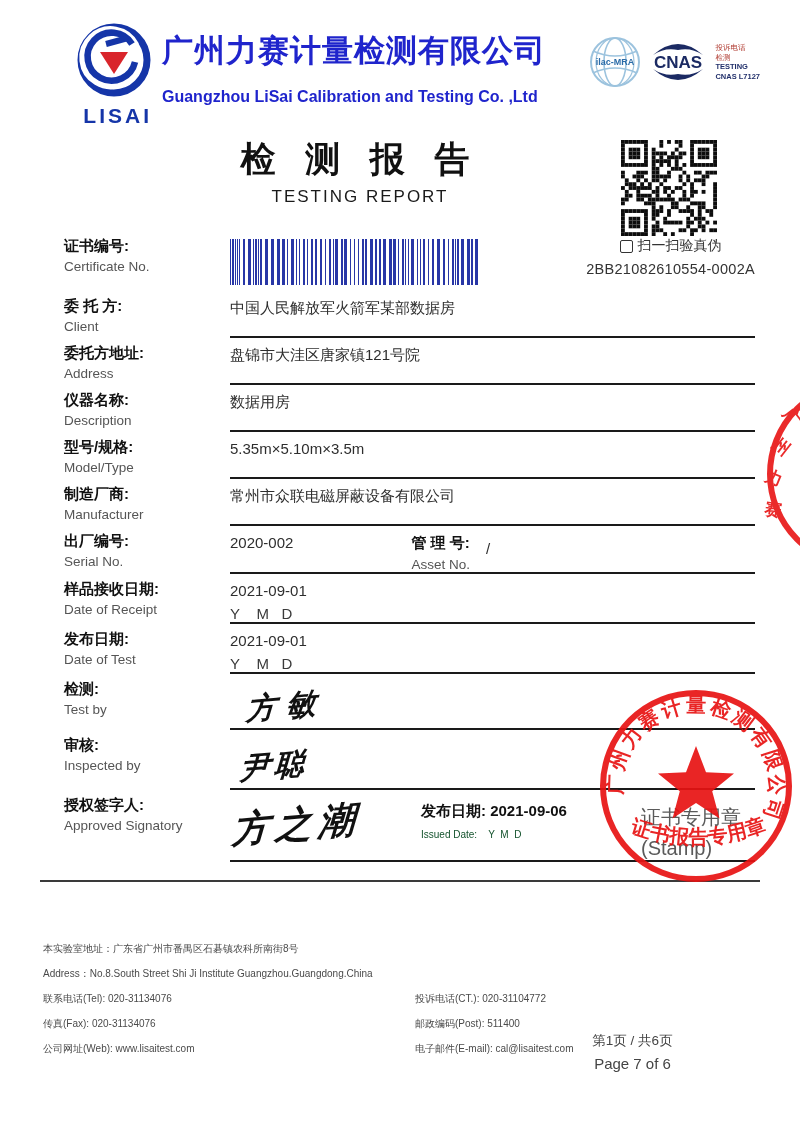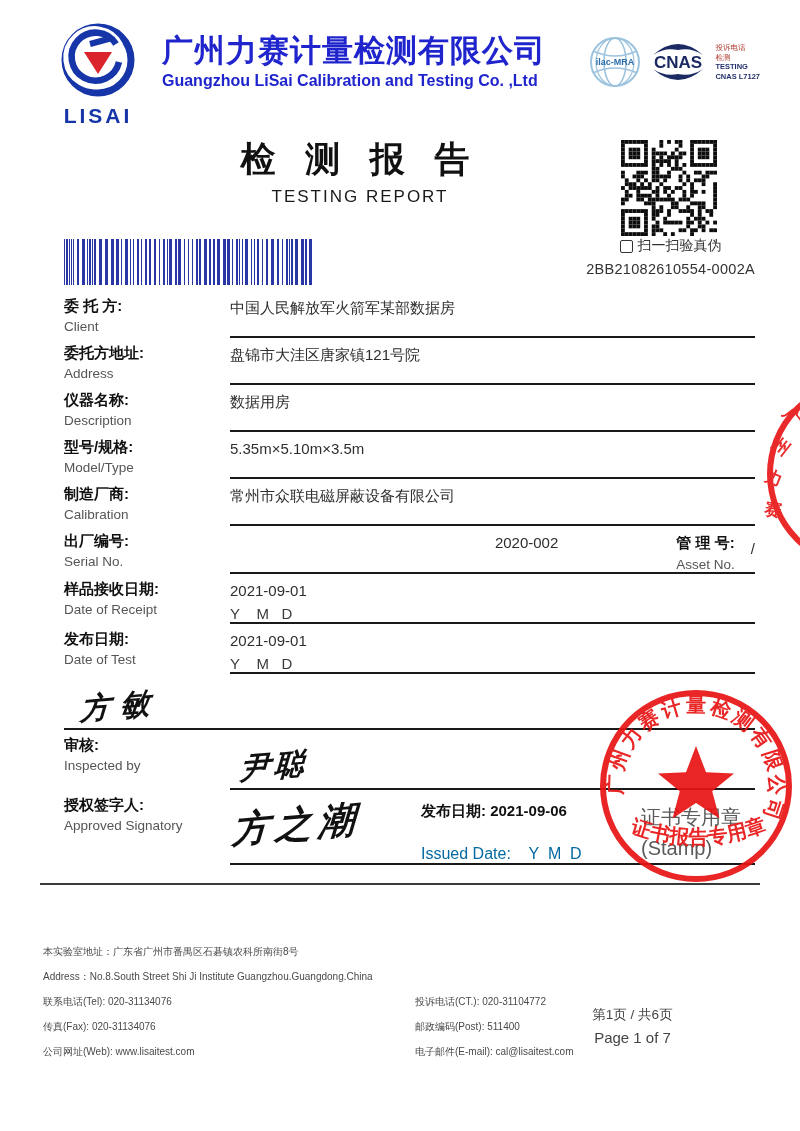--- a/index.html
+++ b/index.html
@@ -1,24 +1,24 @@
 <!DOCTYPE html>
 <html><head>
 <meta charset="utf-8">
 <style>
   html,body{margin:0;padding:0;background:#fff;}
   .page{position:relative;width:800px;height:1131px;background:#fff;overflow:hidden;
         font-family:"Liberation Sans",sans-serif;color:#222;}
   
   .header{display:flex;align-items:flex-start;padding:22px 40px 0 44px;}
-  .logo-block{width:108px;text-align:center;}
+  .logo-block{width:108px;text-align:right;}
   .logo-text{color:#1535a8;font-weight:bold;font-size:21px;letter-spacing:3px;margin-top:2px;}
   .company{flex:1;padding-left:10px;padding-top:8px;}
   .company-cn{color:#1f24cc;font-size:31px;font-weight:bold;letter-spacing:1px;white-space:nowrap;}
-  .company-en{color:#1f24cc;font-size:16px;font-weight:bold;margin-top:0;white-space:nowrap;}
+  .company-en{color:#1f24cc;font-size:16px;font-weight:bold;margin-top:16px;white-space:nowrap;}
   .accred{display:flex;align-items:center;gap:6px;margin-top:14px;}
   .accred-lines{font-size:7.5px;line-height:9.5px;}
   .accred-lines .cnl{color:#b03a30;}
   .accred-lines .enl{color:#22306b;font-weight:bold;}
   
   .title-wrap{text-align:center;margin-top:8px;width:720px;}
   .title-cn{font-size:35px;font-weight:bold;color:#111;letter-spacing:10px;}
   .title-en{font-size:17px;color:#1a1a1a;letter-spacing:2px;margin-top:4px;}
   .qr{position:absolute;top:140px;left:621px;width:96px;height:96px;}
   
@@ -32,43 +32,43 @@
   .scan-box{display:inline-block;width:11px;height:11px;border:1.6px solid #333;border-radius:2px;}
   .cert-no{font-size:14.5px;color:#333;margin-top:6px;letter-spacing:.3px;}
   
   .rows{margin:6px 45px 0 64px;}
   .row{display:flex;min-height:47px;}
   .labels{width:166px;padding-top:6px;}
   .value{flex:1;border-bottom:2px solid #1a1a1a;padding-top:8px;font-size:15px;color:#2e2e2e;}
   .pre{white-space:pre;}
   .ymd{margin-top:6px;color:#3a3a3a;}
   .val-en{margin-top:6px;color:#3a3a3a;}
-  .serial-flex{display:flex;justify-content:flex-end;}
+  .serial-flex{display:flex;}
   .asset{margin-left:118px;display:flex;gap:16px;}
   .row-sig{min-height:56px;}
   .sig{font-family:"DejaVu Serif",serif;font-style:italic;font-weight:bold;color:#111;
        display:inline-block;transform:rotate(-5deg) skewX(-8deg);}
   .sig-1{font-size:30px;margin:4px 0 0 16px;letter-spacing:10px;}
   .sig-2{font-size:30px;margin:8px 0 0 10px;letter-spacing:4px;}
   .sig-3{font-size:37px;margin:2px 0 0 2px;letter-spacing:6px;}
   .approved-flex{display:flex;align-items:flex-start;}
   .issued{margin-left:60px;padding-top:4px;}
   .issued-cn{font-size:15px;font-weight:bold;color:#111;}
-  .issued-en{font-size:16px;color:#0369a1;margin-top:24px;}
+  .issued-en{font-size:10px;color:#14532d;margin-top:8px;}
   .stamp-caption{margin-left:auto;text-align:left;color:#5a5a5a;font-size:20px;padding:6px 14px 0 0;}
   .stamp-caption div+div{margin-top:6px;}
   
   .stamp-main{position:absolute;top:686px;left:596px;width:200px;height:200px;opacity:.92;}
   .stamp-edge{position:absolute;top:362px;left:752px;width:48px;height:230px;opacity:.9;}
   
   .footer-line{margin:18px 40px 0;border-top:2px solid #3a3a3a;}
   .footer{padding:12px 43px 0;font-size:10px;color:#4a4a4a;margin-top:37px;}
   .footer .frow{margin-top:11px;display:flex;}
   .footer .fleft{width:372px;}
-  .pagenum{position:absolute;top:1006px;left:545px;width:175px;text-align:center;color:#444;}
+  .pagenum{position:absolute;top:1032px;left:545px;width:175px;text-align:center;color:#444;}
   .pagenum .cnp{font-size:13.5px;}
   .pagenum .enp{font-size:15px;margin-top:5px;}
 </style>
 </head>
 <body>
 
 <div class="page">
 
   <div class="header">
     <div class="logo-block">
@@ -414,20 +414,24 @@
       <rect x="0" y="96" width="4" height="4" fill="#0d0d0d"></rect>
       <rect x="4" y="96" width="4" height="4" fill="#0d0d0d"></rect>
       <rect x="8" y="96" width="4" height="4" fill="#0d0d0d"></rect>
       <rect x="12" y="96" width="4" height="4" fill="#0d0d0d"></rect>
       <rect x="16" y="96" width="4" height="4" fill="#0d0d0d"></rect>
       <rect x="20" y="96" width="4" height="4" fill="#0d0d0d"></rect>
       <rect x="24" y="96" width="4" height="4" fill="#0d0d0d"></rect>
     </svg>
 
   <div class="cert-row">
+    <div class="cert-labels">
+      <div class="lab-cn">证书编号:</div>
+      <div class="lab-en">Certificate No.</div>
+    </div>
     <svg class="barcode" id="barcode" viewBox="0 0 252 46" preserveAspectRatio="none">
         <rect x="0" y="0" width="1" height="46" fill="#2836a6"></rect>
         <rect x="2" y="0" width="2" height="46" fill="#2836a6"></rect>
         <rect x="5" y="0" width="1" height="46" fill="#2836a6"></rect>
         <rect x="7" y="0" width="1" height="46" fill="#2836a6"></rect>
         <rect x="9" y="0" width="1" height="46" fill="#2836a6"></rect>
         <rect x="13" y="0" width="2" height="46" fill="#2836a6"></rect>
         <rect x="18" y="0" width="3" height="46" fill="#2836a6"></rect>
         <rect x="23" y="0" width="1" height="46" fill="#2836a6"></rect>
         <rect x="25" y="0" width="2" height="46" fill="#2836a6"></rect>
@@ -523,21 +527,21 @@
       <div class="labels">
           <div class="lab-cn">型号/规格:</div>
         <div class="lab-en">Model/Type</div>
         </div>
       <div class="value">5.35m×5.10m×3.5m</div>
     </div>
 
     <div class="row">
       <div class="labels">
           <div class="lab-cn">制造厂商:</div>
-        <div class="lab-en">Calibration</div>
+        <div class="lab-en">Manufacturer</div>
         </div>
       <div class="value">常州市众联电磁屏蔽设备有限公司</div>
     </div>
 
     <div class="row">
       <div class="labels">
           <div class="lab-cn">出厂编号:</div>
         <div class="lab-en">Serial No.</div>
         </div>
       <div class="value serial-flex">
@@ -569,20 +573,24 @@
           <div class="lab-cn">发布日期:</div>
         <div class="lab-en">Date of Test</div>
         </div>
       <div class="value">
         <div>2021-09-01</div>
         <div class="ymd pre">Y    M   D</div>
       </div>
     </div>
 
     <div class="row row-sig">
+      <div class="labels">
+          <div class="lab-cn">检测:</div>
+        <div class="lab-en">Test by</div>
+        </div>
       <div class="value">
         <span class="sig sig-1">方敏</span>
       </div>
     </div>
 
     <div class="row row-sig" style="min-height:60px">
       <div class="labels">
           <div class="lab-cn">审核:</div>
         <div class="lab-en">Inspected by</div>
         </div>
@@ -651,16 +659,16 @@
       <span>邮政编码(Post): 511400</span>
     </div>
     <div class="frow">
       <span class="fleft">公司网址(Web): www.lisaitest.com</span>
       <span>电子邮件(E-mail): cal@lisaitest.com</span>
     </div>
   </div>
 
   <div class="pagenum">
     <div class="cnp">第1页 / 共6页</div>
-    <div class="enp">Page 1 of 7</div>
+    <div class="enp">Page 7 of 6</div>
   </div>
 
 </div>
 
 </body></html>

